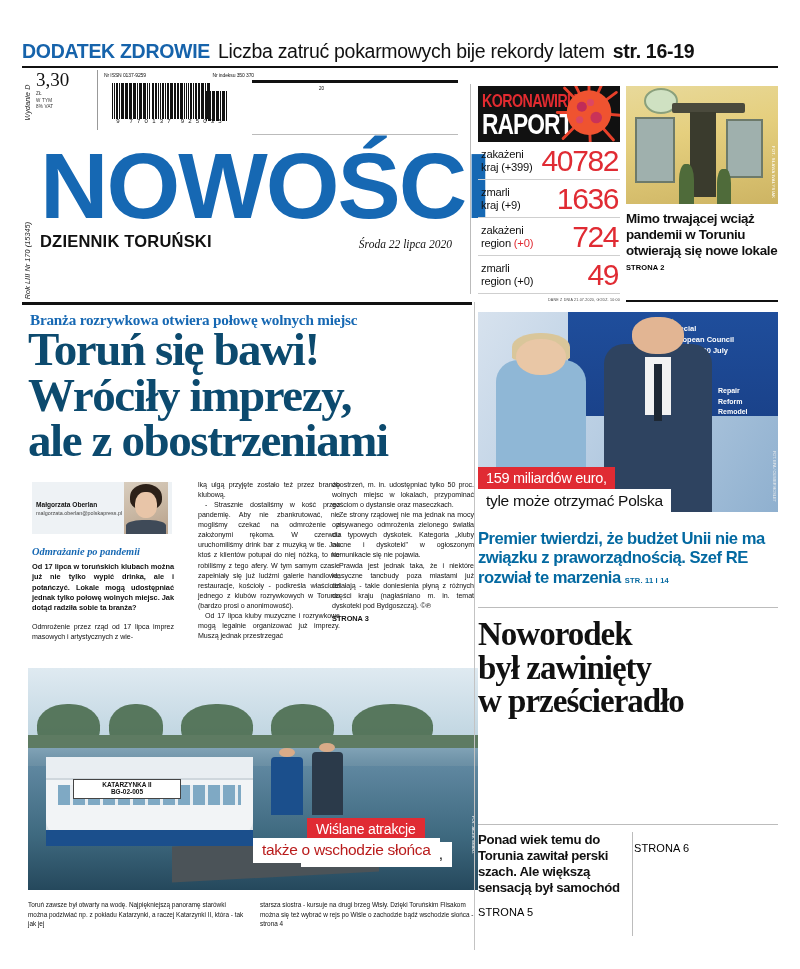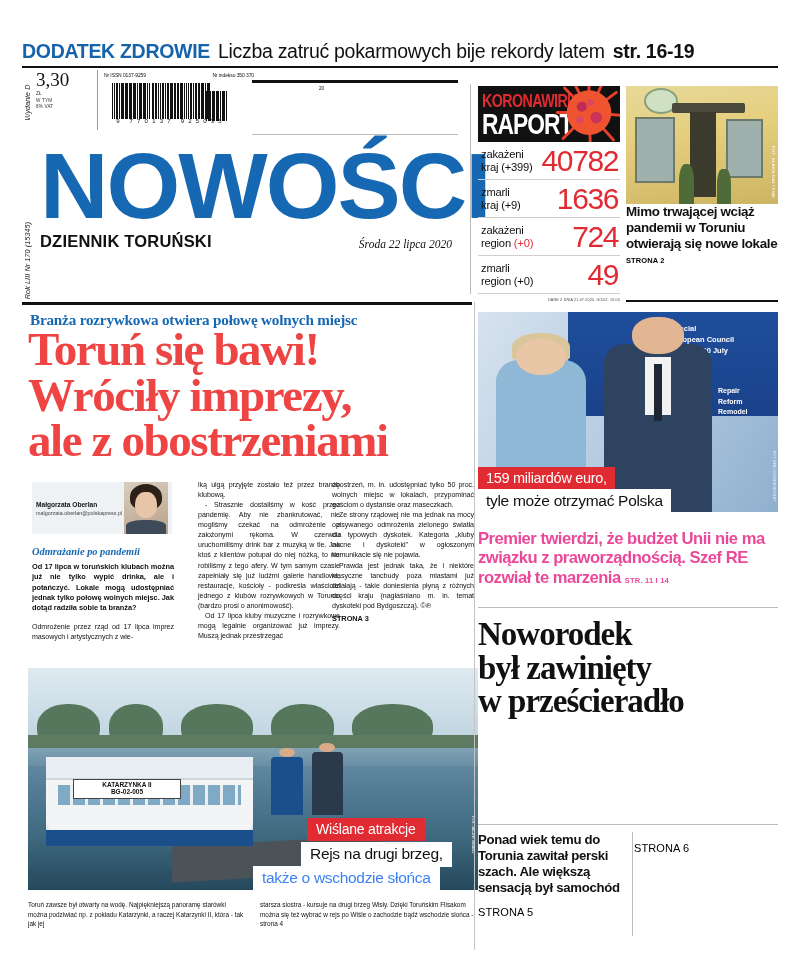--- a/index.html
+++ b/index.html
@@ -162,39 +162,39 @@
   .tr-photo .win2 { position:absolute; left:66%; top:28%; width:24%; height:50%; background:#9fb0ad; border:2px solid #6d7a6a;}
   .tr-photo .awn { position:absolute; left:30%; top:14%; width:48%; height:9%; background:#4a4a3c; border-radius:2px;}
   .tr-photo .sign { position:absolute; left:12%; top:2%; width:34px; height:26px; border-radius:50%; background:#cfe1c2; border:2px solid #8aa07c;}
   .tr-photo .plant1 { position:absolute; left:35%; bottom:0; width:10%; height:34%; background:#4f6b3a; border-radius:40% 40% 0 0;}
   .tr-photo .plant2 { position:absolute; left:60%; bottom:0; width:9%; height:30%; background:#4f6b3a; border-radius:40% 40% 0 0;}
   .tr-credit {
     position:absolute; right:2px; top:60px; font-size:4px; color:#fff;
     writing-mode: vertical-rl; letter-spacing:.4px;
   }
   .tr-cap {
-    font-size: 13.4px; font-weight: 700; line-height: 1.18;
+    margin-top: 7px; font-size: 13.4px; font-weight: 700; line-height: 1.18;
     letter-spacing: -.35px; color:#111;
   }
   .tr-str { margin-top: 5px; font-size: 7.5px; font-weight: 700; letter-spacing: .1px; }
   .tr-rule { position:absolute; left:626px; top:300px; width:152px; border-top:2px solid #111;}
 
   
   .main-rule { position: absolute; left: 22px; top: 302px; width: 450px; border-top: 3px solid #111; }
 
   
   .kicker {
     position: absolute; left: 30px; top: 311px; width: 440px;
     font-family: "Liberation Serif", serif; font-weight: 700;
     font-size: 15.2px; color: #1668b3; letter-spacing: -.2px;
   }
   .lead-head {
     position: absolute; left: 28px; top: 327px; width: 452px;
     font-family: "Liberation Serif", serif; font-weight: 700;
-    font-size: 47px; line-height: .97; color: #ef4444; letter-spacing: -1.4px;
+    font-size: 47px; line-height: .97; color: #0c4a6e; letter-spacing: -1.4px;
   }
   .lead-head div { white-space: nowrap; }
 
   
   .byline {
     position: absolute; left: 32px; top: 482px; width: 140px; height: 52px;
     background: #eef2f5; display: flex; align-items: center; padding: 0 4px;
   }
   .byline-txt { flex: 1; }
   .byline-name { font-size: 6.6px; font-weight: 700; color:#111; }
@@ -265,22 +265,22 @@
     position: absolute; left: 307px; top: 818px;
     background: #e02b33; color:#fff; font-size: 14px; font-weight: 400;
     padding: 3px 9px 4px; letter-spacing: -.2px;
   }
   .tag-white1 {
     position: absolute; left: 301px; top: 842px;
     background: #fff; color:#111; font-size: 15.5px;
     padding: 3px 9px 4px; letter-spacing: -.3px;
   }
   .tag-white2 {
-    position: absolute; left: 253px; top: 866px;
-    background: #fff; color:#3b82f6; font-size: 15.5px;
+    position: absolute; left: 253px; top: 838px;
+    background: #fff; color:#b91c1c; font-size: 15.5px;
     padding: 3px 9px 4px; letter-spacing: -.3px;
   }
 
   .cap-cols { position: absolute; left: 28px; top: 900px; width: 450px; display:flex; gap: 16px; }
   .cap-cols div { width: 216px; font-size: 6.4px; line-height: 1.5; color:#111; }
 
   
   .rule-vert {
     position: absolute; left: 474px; top: 302px; width: 1px; height: 648px; background: #c3c3c3;
   }
@@ -315,21 +315,21 @@
     position: absolute; left: 478px; top: 467px;
     background: #e02b33; color:#fff; font-size: 14.5px; padding: 3px 8px 4px; letter-spacing:-.3px;
   }
   .eu-tag-white {
     position: absolute; left: 478px; top: 489px;
     background: #fff; color:#111; font-size: 15.5px; padding: 3px 8px 4px; letter-spacing:-.3px;
   }
 
   .r-head1 {
     position: absolute; left: 478px; top: 529px; width: 300px;
-    font-size: 16.6px; font-weight: 700; line-height: 1.17; letter-spacing: -.5px; color:#ec4899;
+    font-size: 16.6px; font-weight: 700; line-height: 1.17; letter-spacing: -.5px; color:#0369a1;
   }
   .r-head1 .str { font-size: 7.5px; font-weight: 700; letter-spacing:.2px; }
   .r-rule1 { position: absolute; left: 478px; top: 607px; width: 300px; border-top: 1px solid #bcbcbc; }
 
   .r-head2 {
     position: absolute; left: 478px; top: 618px; width: 300px;
     font-family: "Liberation Serif", serif; font-weight: 700;
     font-size: 33px; line-height: 1.02; letter-spacing: -1px; color:#111;
   }
   .r-sub2 {

